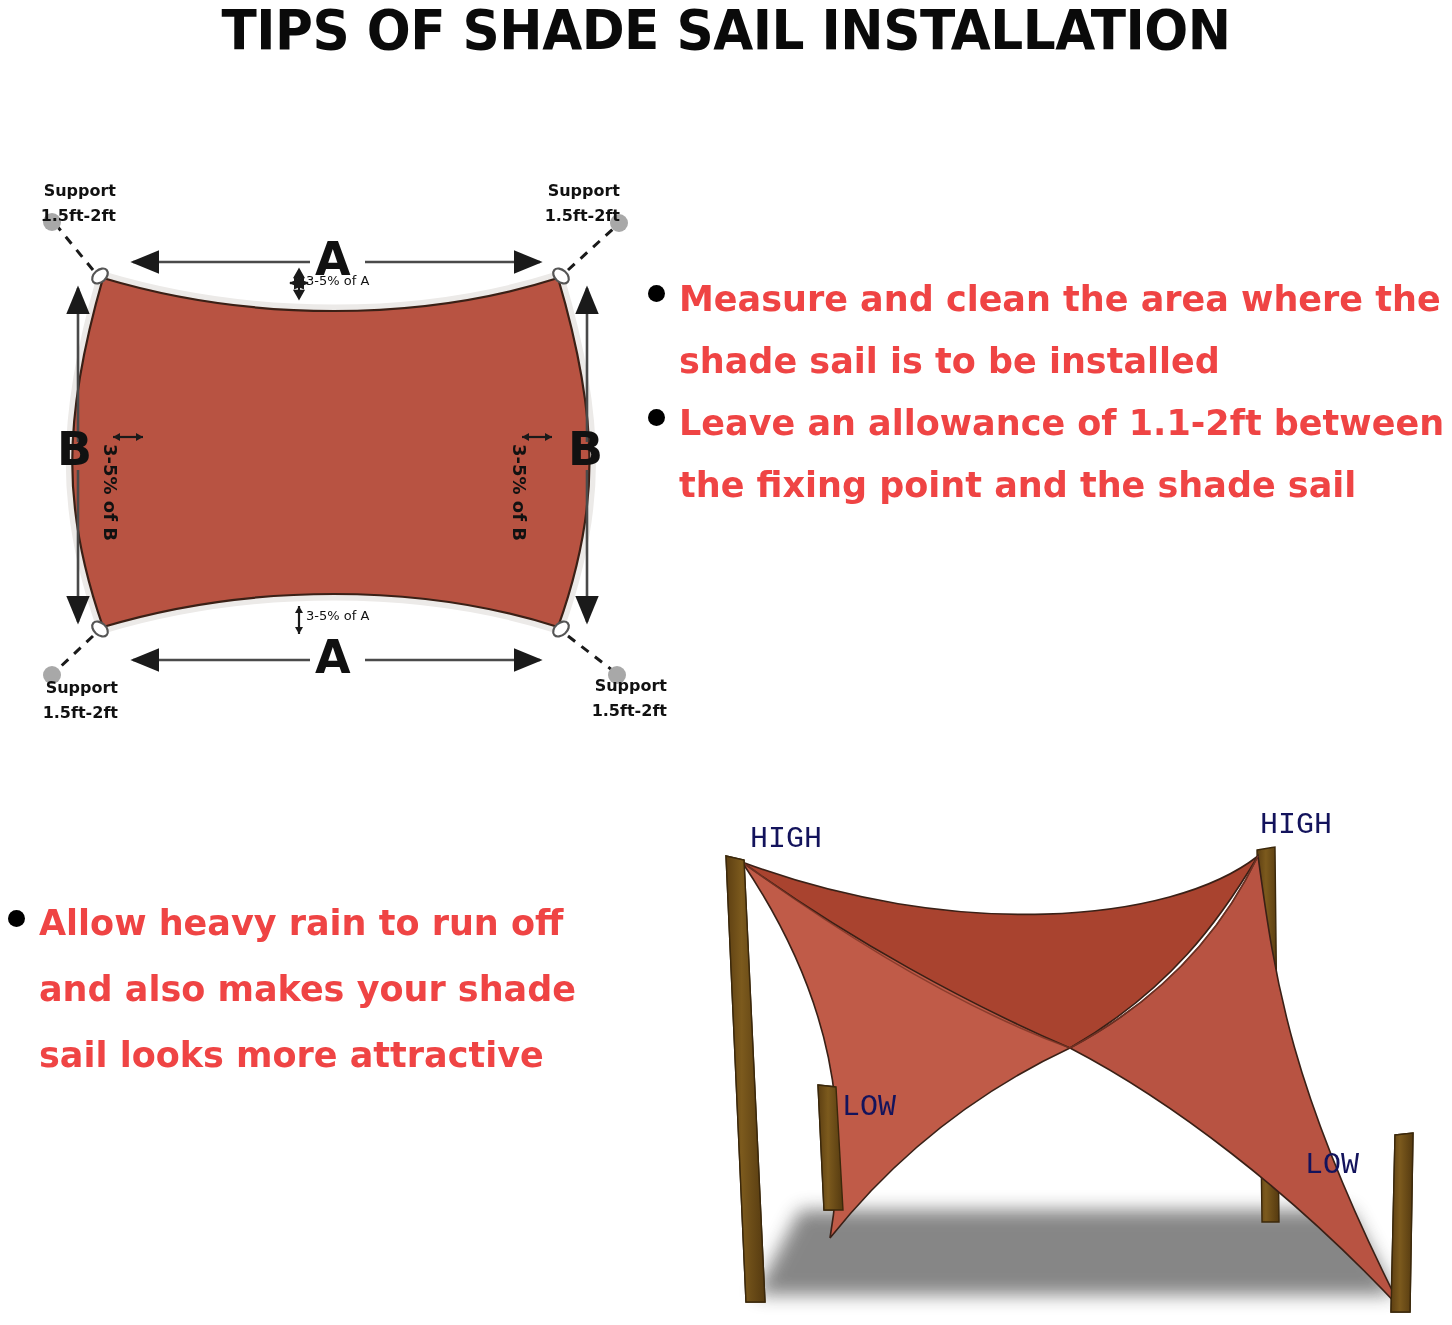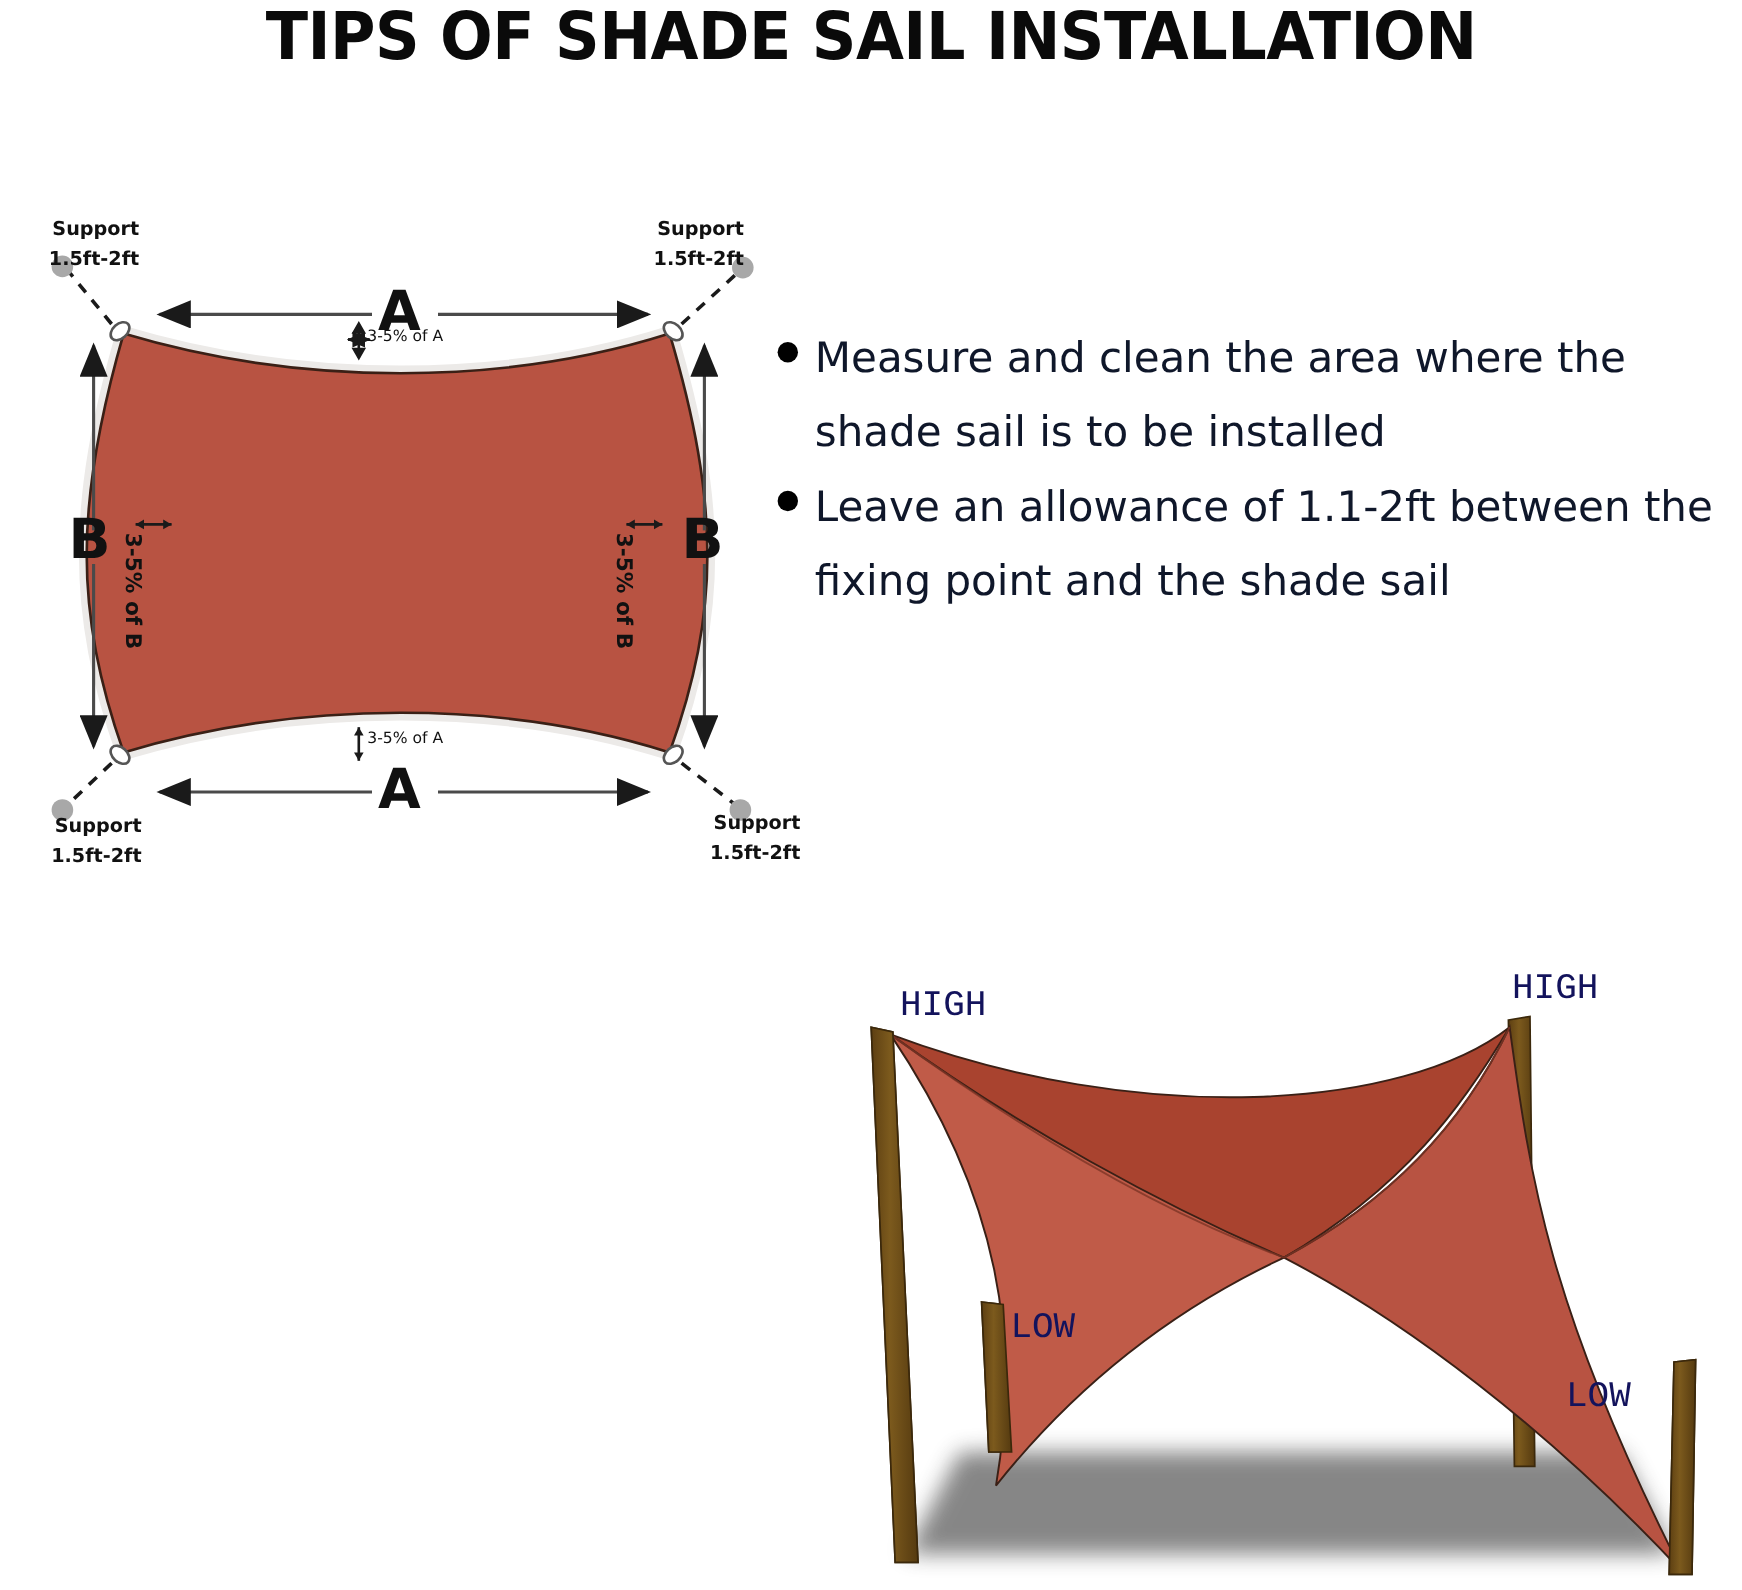--- a/index.html
+++ b/index.html
@@ -20,22 +20,23 @@
   .panel{position:absolute;}
 
   
   .bullets{position:absolute;}
   .bullet-row{display:flex;align-items:flex-start;}
   .bullet-dot{
     flex:0 0 auto;width:17px;height:17px;border-radius:50%;
     background:#000;margin-top:17px;margin-right:14px;
   }
   .bullet-text{
-    font-size:36px;line-height:62px;color:#0f172a;
+    font-size:36px;line-height:62px;color:#ef4444;
     font-family:"DejaVu Sans","Liberation Sans",sans-serif;
+    font-weight:bold;
   }
   #bullets-right .bullet-text{font-size:35px;line-height:62px;}
   #bullets-left .bullet-text{font-size:35px;line-height:66px;}
   #bullets-left .bullet-dot{margin-top:20px;}
 
   
   .lbl{position:absolute;font-family:"DejaVu Sans","Liberation Sans",sans-serif;
        color:#111;white-space:nowrap;}
   .support-lbl{font-size:16px;line-height:25px;font-weight:600;text-align:right;}
   .dim-big{font-size:46px;font-weight:bold;letter-spacing:0px;}
@@ -198,20 +199,24 @@
   <div class="bullet-row">
     <div class="bullet-dot"></div>
     <div class="bullet-text">Leave an allowance of 1.1-2ft between the fixing point and the shade sail</div>
   </div>
 
 </div>
 
 <div class="bullets" id="bullets-left" style="left:8px;top:890px;width:606px;">
 
 
+  <div class="bullet-row">
+    <div class="bullet-dot"></div>
+    <div class="bullet-text">Allow heavy rain to run off and also makes your shade sail looks more attractive</div>
+  </div>
 </div>
 
 <div class="panel" id="diagram-hyper" style="left:650px;top:790px;width:802px;height:535px;">
 
   <svg width="802" height="535" viewBox="0 0 802 535">
     <defs>
       <linearGradient id="poleGrad" x1="0" y1="0" x2="1" y2="0">
         <stop offset="0%" stop-color="#5d3f12"></stop>
         <stop offset="40%" stop-color="#7c5a1d"></stop>
         <stop offset="100%" stop-color="#553a10"></stop>

